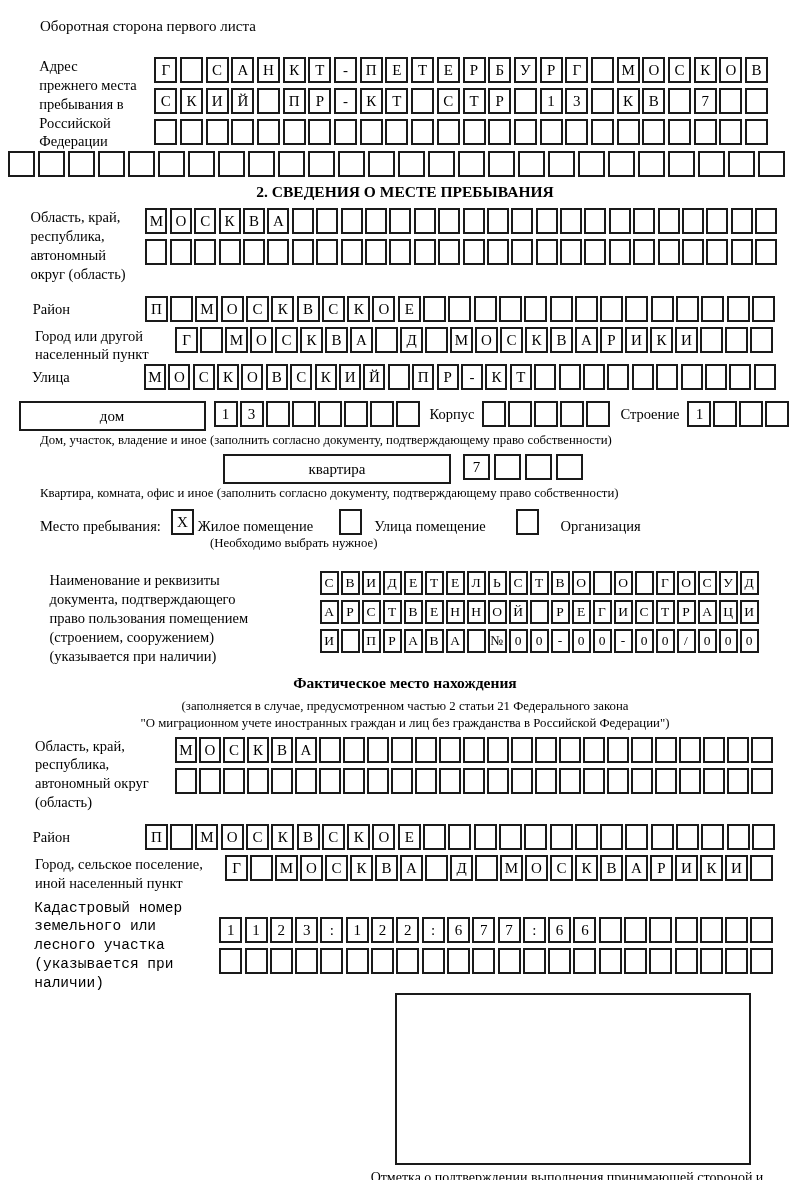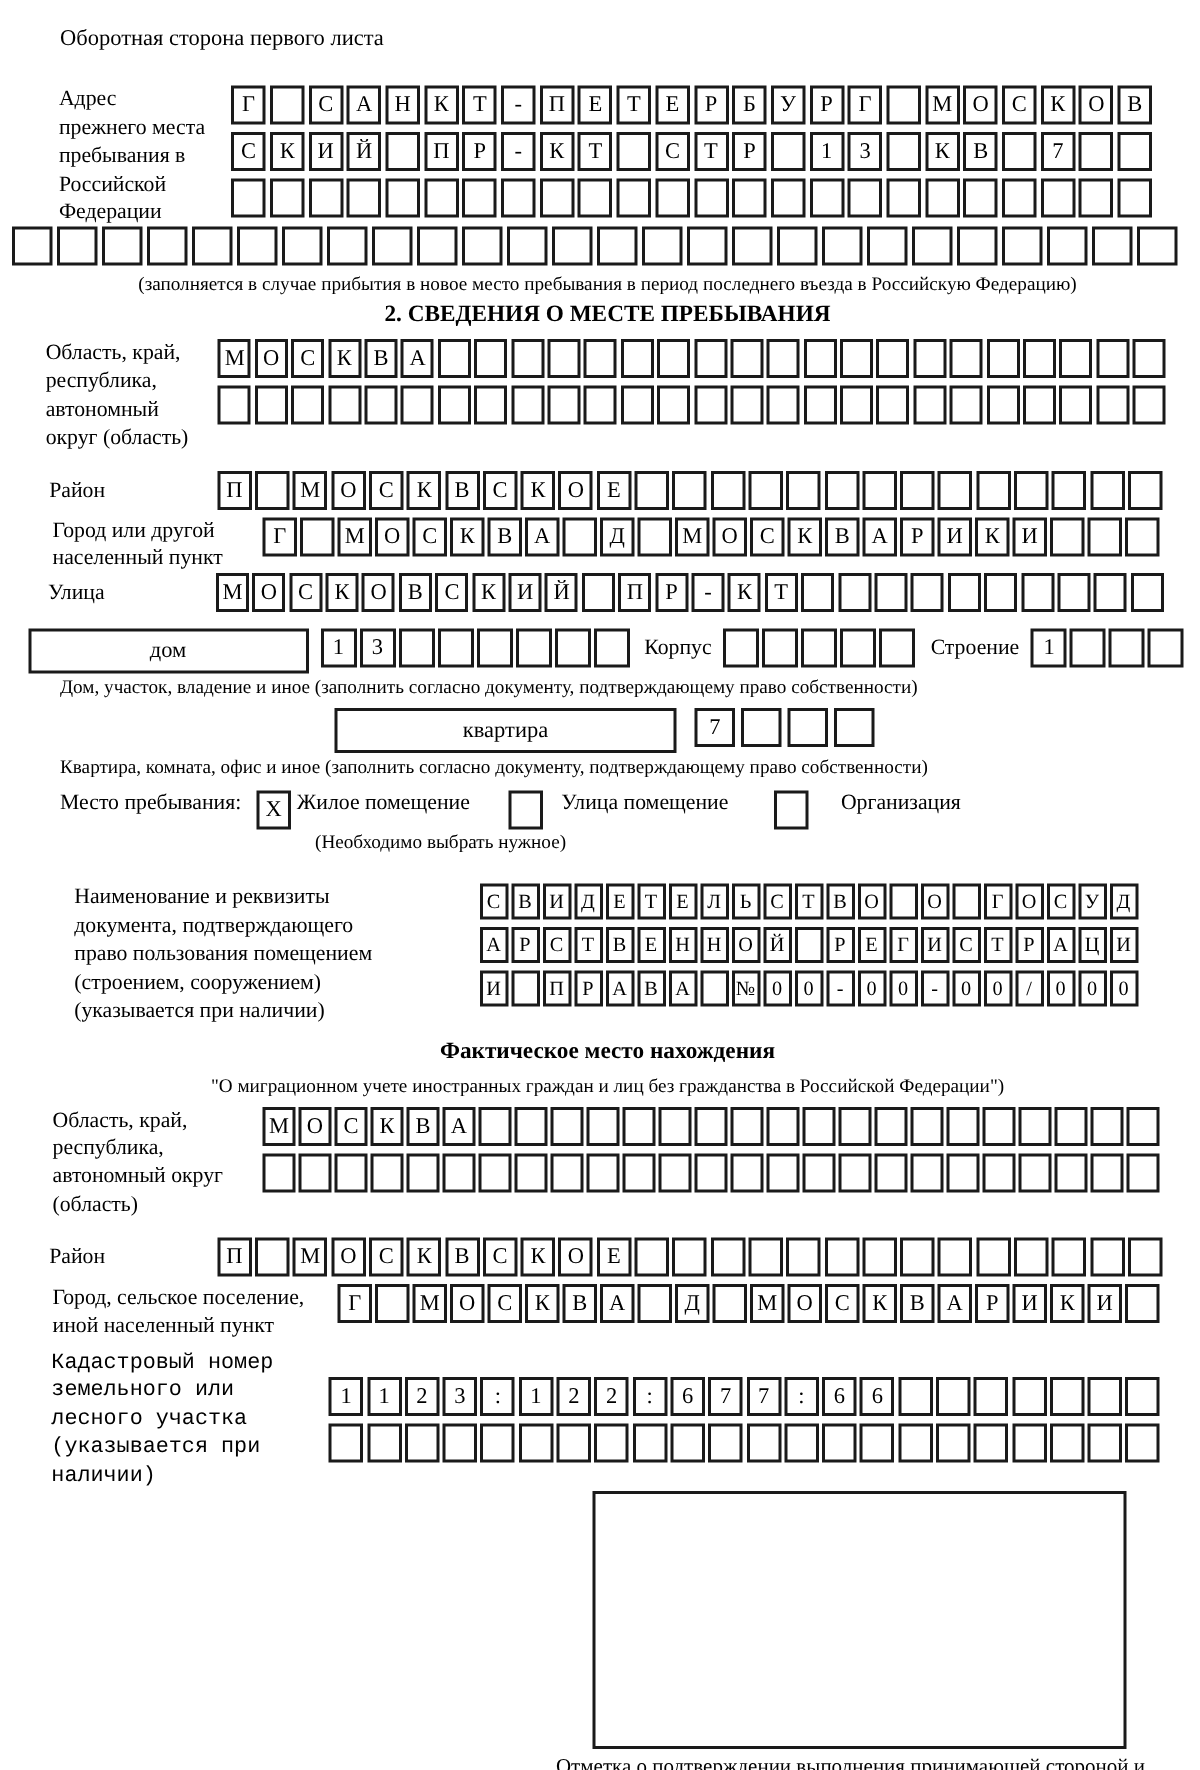--- a/index.html
+++ b/index.html
@@ -27,21 +27,21 @@
   .gfc22{--cw:19px;--cg:2px;}
   .gk22{--cw:19px;--cg:2.3px;}
   .gh{--cw:20px;--cg:2px;}
   .gq{--cw:23px;--cg:4px;}
   .titlebox{box-sizing:border-box;border:2px solid #1a1a1a;height:30px;
         text-align:center;line-height:26px;font-size:15px;background:#fff;flex:none;}
   .note{font-size:12.8px;margin:1px 0 2px 0;}
   .note-c{text-align:center;}
   .sect-title{text-align:center;font-weight:bold;font-size:15.5px;margin:4px 0 7px 0;}
   .inl{margin:0 8px;line-height:26px;flex:none;}
-  .stay{display:flex;align-items:flex-start;margin-top:8px;}
+  .stay{display:flex;align-items:flex-end;margin-top:8px;}
   .stay .cbox{margin:0;}
   .stamp{box-sizing:border-box;border:2px solid #1a1a1a;width:356px;height:172px;
          margin-left:355px;background:#fff;}
   .stampnote{width:410px;margin-left:322px;text-align:center;font-size:14px;
          line-height:1.32;margin-top:4px;}
   .mb2{margin-bottom:2px;} .mt6{margin-top:6px;} .mt10{margin-top:20px;}
 </style>
 </head>
 <body>
 
@@ -51,21 +51,20 @@
 
   <div class="frow">
     <div class="flabel" style="width:100px;margin-right:15px;">Адрес прежнего места пребывания в Российской Федерации</div>
     <div>
       <div class="cellrow g24"><span class="cell">Г</span><span class="cell"></span><span class="cell">С</span><span class="cell">А</span><span class="cell">Н</span><span class="cell">К</span><span class="cell">Т</span><span class="cell">-</span><span class="cell">П</span><span class="cell">Е</span><span class="cell">Т</span><span class="cell">Е</span><span class="cell">Р</span><span class="cell">Б</span><span class="cell">У</span><span class="cell">Р</span><span class="cell">Г</span><span class="cell"></span><span class="cell">М</span><span class="cell">О</span><span class="cell">С</span><span class="cell">К</span><span class="cell">О</span><span class="cell">В</span></div>
       <div class="cellrow g24"><span class="cell">С</span><span class="cell">К</span><span class="cell">И</span><span class="cell">Й</span><span class="cell"></span><span class="cell">П</span><span class="cell">Р</span><span class="cell">-</span><span class="cell">К</span><span class="cell">Т</span><span class="cell"></span><span class="cell">С</span><span class="cell">Т</span><span class="cell">Р</span><span class="cell"></span><span class="cell">1</span><span class="cell">3</span><span class="cell"></span><span class="cell">К</span><span class="cell">В</span><span class="cell"></span><span class="cell">7</span><span class="cell"></span><span class="cell"></span></div>
       <div class="cellrow g24"><span class="cell"></span><span class="cell"></span><span class="cell"></span><span class="cell"></span><span class="cell"></span><span class="cell"></span><span class="cell"></span><span class="cell"></span><span class="cell"></span><span class="cell"></span><span class="cell"></span><span class="cell"></span><span class="cell"></span><span class="cell"></span><span class="cell"></span><span class="cell"></span><span class="cell"></span><span class="cell"></span><span class="cell"></span><span class="cell"></span><span class="cell"></span><span class="cell"></span><span class="cell"></span><span class="cell"></span></div>
     </div>
   </div>
   <div class="cellrow gfull"><span class="cell"></span><span class="cell"></span><span class="cell"></span><span class="cell"></span><span class="cell"></span><span class="cell"></span><span class="cell"></span><span class="cell"></span><span class="cell"></span><span class="cell"></span><span class="cell"></span><span class="cell"></span><span class="cell"></span><span class="cell"></span><span class="cell"></span><span class="cell"></span><span class="cell"></span><span class="cell"></span><span class="cell"></span><span class="cell"></span><span class="cell"></span><span class="cell"></span><span class="cell"></span><span class="cell"></span><span class="cell"></span><span class="cell"></span></div>
-  <div class="note note-c">(заполняется в случае прибытия в новое место пребывания в период последнего въезда в Российскую Федерацию)</div>
 
   <div class="sect-title">2. СВЕДЕНИЯ О МЕСТЕ ПРЕБЫВАНИЯ</div>
 
   <div class="frow">
     <div class="flabel" style="width:100px;margin-right:15px;">Область, край, республика, автономный округ (область)</div>
     <div>
       <div class="cellrow g26"><span class="cell">М</span><span class="cell">О</span><span class="cell">С</span><span class="cell">К</span><span class="cell">В</span><span class="cell">А</span><span class="cell"></span><span class="cell"></span><span class="cell"></span><span class="cell"></span><span class="cell"></span><span class="cell"></span><span class="cell"></span><span class="cell"></span><span class="cell"></span><span class="cell"></span><span class="cell"></span><span class="cell"></span><span class="cell"></span><span class="cell"></span><span class="cell"></span><span class="cell"></span><span class="cell"></span><span class="cell"></span><span class="cell"></span><span class="cell"></span></div>
       <div class="cellrow g26"><span class="cell"></span><span class="cell"></span><span class="cell"></span><span class="cell"></span><span class="cell"></span><span class="cell"></span><span class="cell"></span><span class="cell"></span><span class="cell"></span><span class="cell"></span><span class="cell"></span><span class="cell"></span><span class="cell"></span><span class="cell"></span><span class="cell"></span><span class="cell"></span><span class="cell"></span><span class="cell"></span><span class="cell"></span><span class="cell"></span><span class="cell"></span><span class="cell"></span><span class="cell"></span><span class="cell"></span><span class="cell"></span><span class="cell"></span></div>
     </div>
   </div>
@@ -115,20 +114,21 @@
   <div class="frow mt10">
     <div class="flabel" style="width:210px;margin-right:60px;">Наименование и реквизиты документа, подтверждающего право пользования помещением (строением, сооружением) (указывается при наличии)</div>
     <div>
       <div class="cellrow gdoc"><span class="cell">С</span><span class="cell">В</span><span class="cell">И</span><span class="cell">Д</span><span class="cell">Е</span><span class="cell">Т</span><span class="cell">Е</span><span class="cell">Л</span><span class="cell">Ь</span><span class="cell">С</span><span class="cell">Т</span><span class="cell">В</span><span class="cell">О</span><span class="cell"></span><span class="cell">О</span><span class="cell"></span><span class="cell">Г</span><span class="cell">О</span><span class="cell">С</span><span class="cell">У</span><span class="cell">Д</span></div>
       <div class="cellrow gdoc"><span class="cell">А</span><span class="cell">Р</span><span class="cell">С</span><span class="cell">Т</span><span class="cell">В</span><span class="cell">Е</span><span class="cell">Н</span><span class="cell">Н</span><span class="cell">О</span><span class="cell">Й</span><span class="cell"></span><span class="cell">Р</span><span class="cell">Е</span><span class="cell">Г</span><span class="cell">И</span><span class="cell">С</span><span class="cell">Т</span><span class="cell">Р</span><span class="cell">А</span><span class="cell">Ц</span><span class="cell">И</span></div>
       <div class="cellrow gdoc"><span class="cell">И</span><span class="cell"></span><span class="cell">П</span><span class="cell">Р</span><span class="cell">А</span><span class="cell">В</span><span class="cell">А</span><span class="cell"></span><span class="cell">№</span><span class="cell">0</span><span class="cell">0</span><span class="cell">-</span><span class="cell">0</span><span class="cell">0</span><span class="cell">-</span><span class="cell">0</span><span class="cell">0</span><span class="cell">/</span><span class="cell">0</span><span class="cell">0</span><span class="cell">0</span></div>
     </div>
   </div>
 
   <div class="sect-title" style="margin-top:8px;">Фактическое место нахождения</div>
+  <div class="note note-c">(заполняется в случае, предусмотренном частью 2 статьи 21 Федерального закона</div>
   <div class="note note-c mb2">"О миграционном учете иностранных граждан и лиц без гражданства в Российской Федерации")</div>
 
   <div class="frow mt6">
     <div class="flabel" style="width:125px;margin-right:15px;">Область, край, республика, автономный округ (область)</div>
     <div>
       <div class="cellrow gf25"><span class="cell">М</span><span class="cell">О</span><span class="cell">С</span><span class="cell">К</span><span class="cell">В</span><span class="cell">А</span><span class="cell"></span><span class="cell"></span><span class="cell"></span><span class="cell"></span><span class="cell"></span><span class="cell"></span><span class="cell"></span><span class="cell"></span><span class="cell"></span><span class="cell"></span><span class="cell"></span><span class="cell"></span><span class="cell"></span><span class="cell"></span><span class="cell"></span><span class="cell"></span><span class="cell"></span><span class="cell"></span><span class="cell"></span></div>
       <div class="cellrow gf25"><span class="cell"></span><span class="cell"></span><span class="cell"></span><span class="cell"></span><span class="cell"></span><span class="cell"></span><span class="cell"></span><span class="cell"></span><span class="cell"></span><span class="cell"></span><span class="cell"></span><span class="cell"></span><span class="cell"></span><span class="cell"></span><span class="cell"></span><span class="cell"></span><span class="cell"></span><span class="cell"></span><span class="cell"></span><span class="cell"></span><span class="cell"></span><span class="cell"></span><span class="cell"></span><span class="cell"></span><span class="cell"></span></div>
     </div>
   </div>
 

